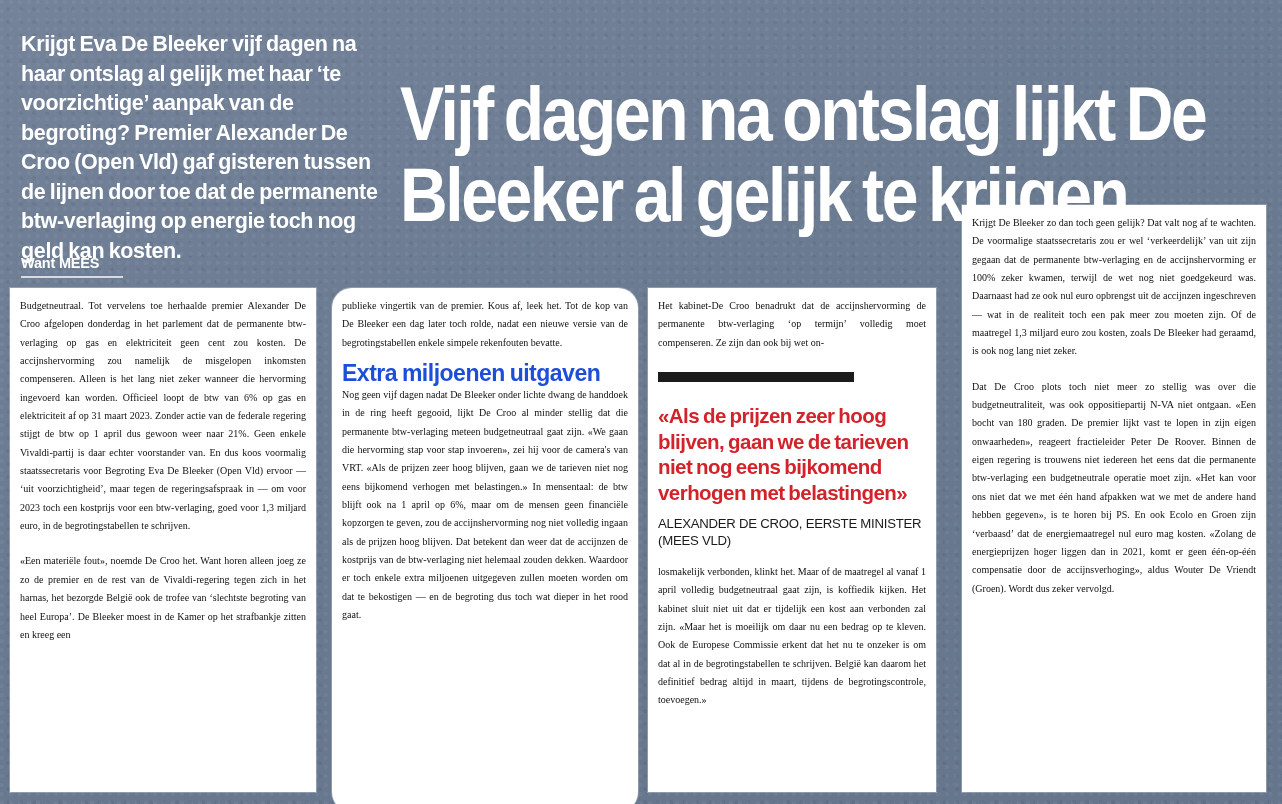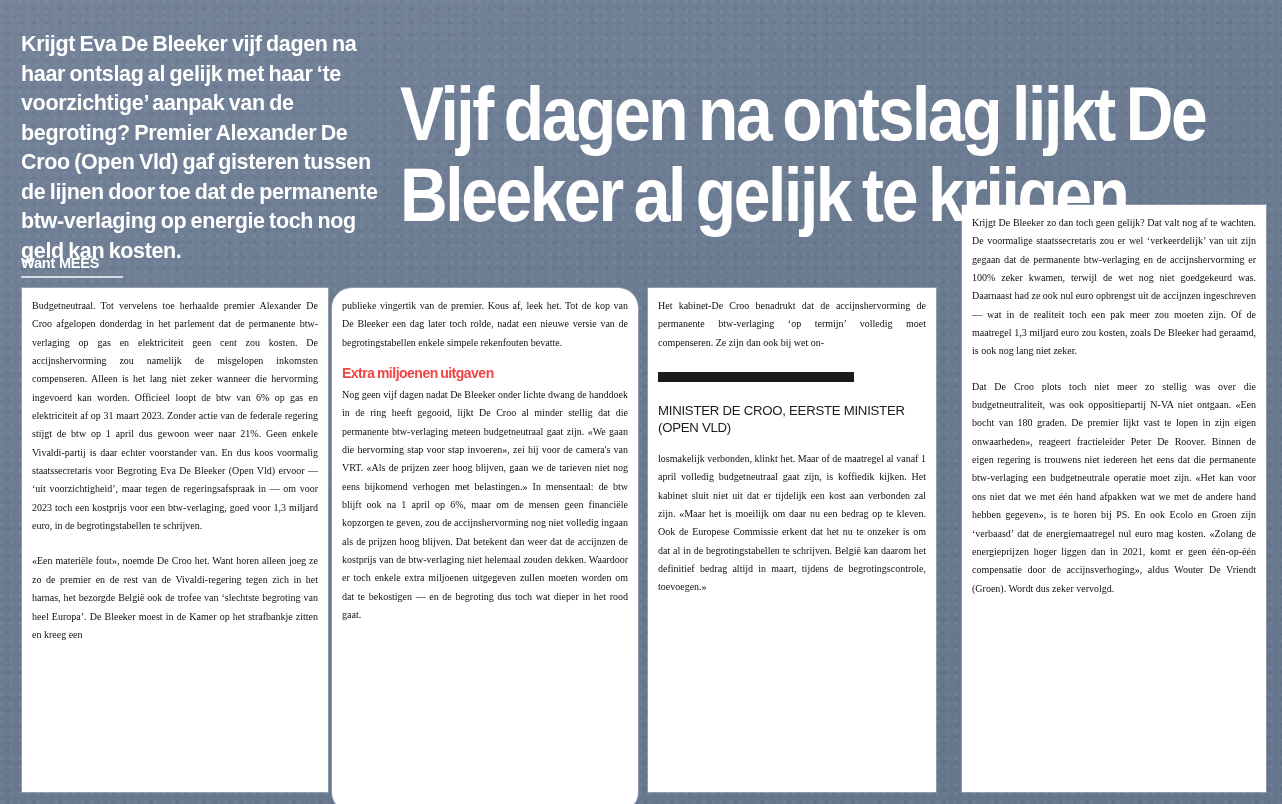--- a/index.html
+++ b/index.html
@@ -96,44 +96,44 @@
   }
 
   .col {
     position: absolute;
     background: #ffffff;
     box-sizing: border-box;
     padding: 9px 10px 8px 10px;
     overflow: hidden;
     box-shadow: 0 0 0 1px rgba(255,255,255,0.25);
   }
-  .col-1 { left: 22px;  top: 288px; width: 306px; height: 504px; }
+  .col-1 { left: 10px;  top: 288px; width: 306px; height: 504px; }
   .col-2 { left: 332px; top: 288px; width: 306px; height: 524px; border-radius: 20px; }
   .col-3 { left: 648px; top: 288px; width: 288px; height: 504px; }
   .col-4 { left: 962px; top: 205px; width: 304px; height: 587px; }
 
   .body-text {
     font-family: "Liberation Serif", serif;
     font-size: 10px;
     line-height: 18.35px;
     color: #100f0f;
     text-align: justify;
     margin: 0;
     hyphens: none;
     word-spacing: 0px;
   }
   .body-text + .body-text { margin-top: 17px; }
 
   .subhead {
     font-family: "Liberation Sans", sans-serif;
     font-weight: bold;
-    font-size: 14px;
+    font-size: 23px;
     letter-spacing: -0.5px;
     word-spacing: -1px;
-    color: #ef4444;
+    color: #1d4ed8;
     margin: 11px 0 3px 0;
     line-height: 20px;
   }
 
   
   #quote-block {
     margin: 20px 0 6px 0;
   }
   #quote-rule {
     width: 196px;
@@ -188,21 +188,22 @@
       <p class="body-text">publieke vingertik van de premier. Kous af, leek het. Tot de kop van De Bleeker een dag later toch rolde, nadat een nieuwe versie van de begrotingstabellen enkele simpele rekenfouten bevatte.</p>
       <h2 class="subhead">Extra miljoenen uitgaven</h2>
       <p class="body-text">Nog geen vijf dagen nadat De Bleeker onder lichte dwang de handdoek in de ring heeft gegooid, lijkt De Croo al minder stellig dat die permanente btw-verlaging meteen budgetneutraal gaat zijn. «We gaan die hervorming stap voor stap invoeren», zei hij voor de camera's van VRT. «Als de prijzen zeer hoog blijven, gaan we de tarieven niet nog eens bijkomend verhogen met belastingen.» In mensentaal: de btw blijft ook na 1 april op 6%, maar om de mensen geen financiële kopzorgen te geven, zou de accijnshervorming nog niet volledig ingaan als de prijzen hoog blijven. Dat betekent dan weer dat de accijnzen de kostprijs van de btw-verlaging niet helemaal zouden dekken. Waardoor er toch enkele extra miljoenen uitgegeven zullen moeten worden om dat te bekostigen — en de begroting dus toch wat dieper in het rood gaat.</p>
     </div>
 
     <div class="col col-3">
       <p class="body-text">Het kabinet-De Croo benadrukt dat de accijnshervorming de permanente btw-verlaging ‘op termijn’ volledig moet compenseren. Ze zijn dan ook bij wet on-</p>
 
       <div id="quote-block">
         <div id="quote-rule"></div>
-        <p id="quote-attrib">MINISTER DE CROO, EERSTE MINISTER (OPEN VLD)</p>
+        <p id="quote-text">«Als de prijzen zeer hoog blijven, gaan we de tarieven niet nog eens bijkomend verhogen met belastingen»</p>
+        <p id="quote-attrib">ALEXANDER DE CROO, EERSTE MINISTER (MEES VLD)</p>
       </div>
 
       <p class="body-text">losmakelijk verbonden, klinkt het. Maar of de maatregel al vanaf 1 april volledig budgetneutraal gaat zijn, is koffiedik kijken. Het kabinet sluit niet uit dat er tijdelijk een kost aan verbonden zal zijn. «Maar het is moeilijk om daar nu een bedrag op te kleven. Ook de Europese Commissie erkent dat het nu te onzeker is om dat al in de begrotingstabellen te schrijven. België kan daarom het definitief bedrag altijd in maart, tijdens de begrotingscontrole, toevoegen.»</p>
     </div>
 
     <div class="col col-4">
       <p class="body-text">Krijgt De Bleeker zo dan toch geen gelijk? Dat valt nog af te wachten. De voormalige staatssecretaris zou er wel ‘verkeerdelijk’ van uit zijn gegaan dat de permanente btw-verlaging en de accijnshervorming er 100% zeker kwamen, terwijl de wet nog niet goedgekeurd was. Daarnaast had ze ook nul euro opbrengst uit de accijnzen ingeschreven — wat in de realiteit toch een pak meer zou moeten zijn. Of de maatregel 1,3 miljard euro zou kosten, zoals De Bleeker had geraamd, is ook nog lang niet zeker.</p>
       <p class="body-text">Dat De Croo plots toch niet meer zo stellig was over die budgetneutraliteit, was ook oppositiepartij N-VA niet ontgaan. «Een bocht van 180 graden. De premier lijkt vast te lopen in zijn eigen onwaarheden», reageert fractieleider Peter De Roover. Binnen de eigen regering is trouwens niet iedereen het eens dat die permanente btw-verlaging een budgetneutrale operatie moet zijn. «Het kan voor ons niet dat we met één hand afpakken wat we met de andere hand hebben gegeven», is te horen bij PS. En ook Ecolo en Groen zijn ‘verbaasd’ dat de energiemaatregel nul euro mag kosten. «Zolang de energieprijzen hoger liggen dan in 2021, komt er geen één-op-één compensatie door de accijnsverhoging», aldus Wouter De Vriendt (Groen). Wordt dus zeker vervolgd.</p>
     </div>
 

